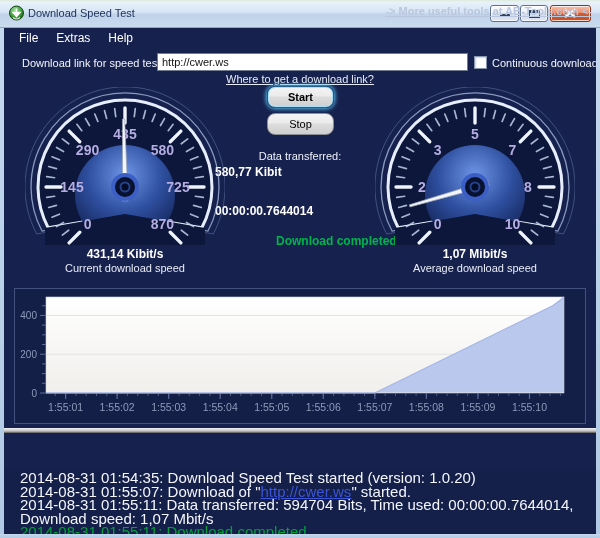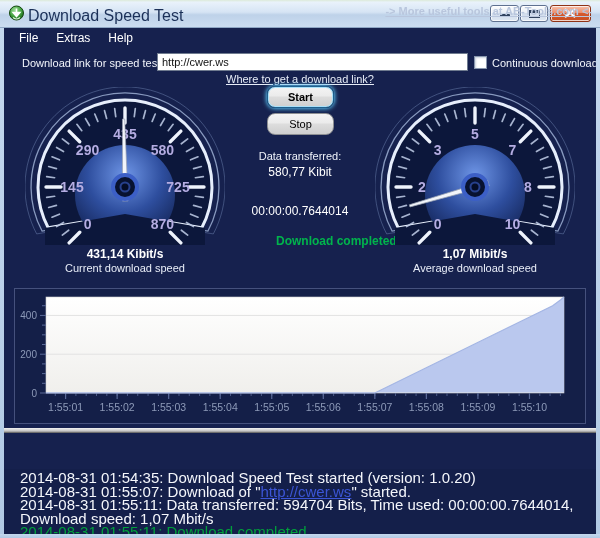--- a/index.html
+++ b/index.html
@@ -7,21 +7,21 @@
   #window {
     position:relative; width:600px; height:538px; background:#16214E;
     overflow:hidden; font-family:"Liberation Sans", sans-serif;
   }
   
   #titlebar {
     position:absolute; left:0; top:0; width:600px; height:28px;
     background:linear-gradient(180deg,#f4f9fe 0%,#dcead9 0%,#e9f2fb 8%,#d6e4f4 45%,#bed2e9 55%,#cbdcf0 100%);
     border-bottom:1px solid #8ea6c4;
   }
-  #title-text { position:absolute; left:28px; top:7px; font-size:16px; color:#1b3058; }
+  #title-text { position:absolute; left:28px; top:7px; font-size:11px; color:#1b3058; }
   #app-icon { position:absolute; left:8px; top:5px; width:17px; height:17px; }
   .winbtn { position:absolute; top:5px; height:17px; border:1px solid #5f7190; border-radius:3px;
     background:linear-gradient(180deg,#fdfdfd,#e9eff7 45%,#d0dcec 50%,#dfe8f3);
     box-shadow:inset 0 0 0 1px rgba(255,255,255,.75); cursor:default; }
   #btn-min { right:81px; width:29px; }
   #btn-max { right:52px; width:28px; }
   #btn-close { right:9px; width:41px;
     background:linear-gradient(180deg,#f7c0ab,#ec8e6b 45%,#d55a2d 50%,#c84e20);
     border-color:#8f3317; }
   .min-glyph { position:absolute; left:9px; bottom:4px; width:10px; height:3px; background:#30435f; border-radius:1px; }
@@ -45,21 +45,21 @@
   #dl-check-label { position:absolute; left:492px; top:57px; font-size:11px; color:#f2f5fb; }
   #where-link { position:absolute; left:0; right:0; top:73px; text-align:center; font-size:11px; color:#e6ecf7; }
   #where-link span { text-decoration:underline; cursor:pointer; }
   
   .pushbtn { position:absolute; left:267px; width:67px; height:22px; font-size:11px; font-family:"Liberation Sans",sans-serif;
     border-radius:8px; color:#000; text-align:center; cursor:pointer;
     background:linear-gradient(180deg,#f4f4f4,#ebebeb 45%,#dddddd 50%,#cfcfcf); }
   #start-btn { top:86px; border:1px solid #20618e; box-shadow:0 0 4px 1px #59c1f0, inset 0 0 0 1px #a8e0f9; font-weight:bold; }
   #stop-btn  { top:113px; border:1px solid #8d8f92; }
   .statlabel { position:absolute; left:230px; width:140px; text-align:center; font-size:11px; color:#eef2fa; }
-  .statvalue { position:absolute; left:215px; width:170px; text-align:center; font-size:12px; font-weight:normal; color:#fff; }
+  .statvalue { position:absolute; left:215px; width:170px; font-size:12px; font-weight:bold; color:#fff; }
   #data-label { top:150px; } #data-value { top:165px; }
   #time-label { top:189px; } #time-value { top:204px; }
   #dl-complete { position:absolute; left:200px; width:200px; top:234px; text-align:right; font-size:12px; font-weight:bold; color:#00b44c; }
   
   .gauge-svg { position:absolute; top:87px; width:200px; height:158px; }
   #gauge-left  { left:25px; }
   #gauge-right { left:375px; }
   .gauge-value   { position:absolute; width:200px; text-align:center; top:247px; font-size:12px; font-weight:bold; color:#fff; }
   .gauge-caption { position:absolute; width:200px; text-align:center; top:262px; font-size:11px; color:#e8edf8; }
   #gv-left, #gc-left { left:25px;text-align:center; } #gv-right, #gc-right { left:375px; }

